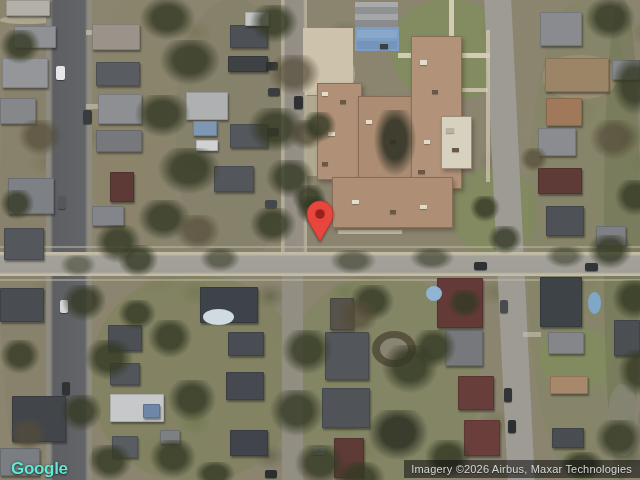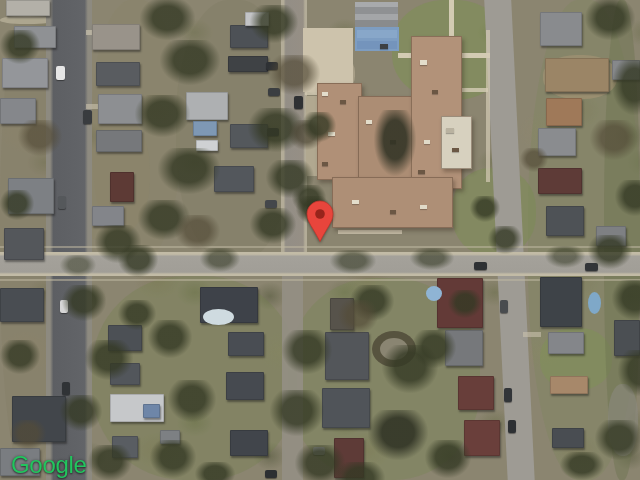--- a/index.html
+++ b/index.html
@@ -20,21 +20,21 @@
   .walk{}
   .flat{}
   .bld{box-shadow:2px 3px 4px rgba(50,38,25,.35), inset 0 0 0 1px rgba(96,74,56,.5)}
   .hse{border-radius:1px;box-shadow:1px 2px 2px rgba(25,25,25,.45), inset 0 0 0 1px rgba(0,0,0,.14)}
   .ell{border-radius:50%}
   .vent{box-shadow:0 1px 1px rgba(0,0,0,.25)}
   .car{border-radius:2px;box-shadow:0 1px 1px rgba(0,0,0,.4)}
   .tree{}
   .pin{position:absolute;left:306px;top:200px;
        filter:drop-shadow(0 1px 1.5px rgba(0,0,0,.45))}
-  .glogo{position:absolute;left:11px;bottom:3px;color:#22c55e;font-size:24px;font-weight:400;
+  .glogo{position:absolute;left:11px;bottom:3px;color:#5eead4;font-size:17px;font-weight:700;
          letter-spacing:-0.3px;line-height:1;
          text-shadow:0 1px 2px rgba(0,0,0,.55),0 0 3px rgba(0,0,0,.35)}
   .attr{position:absolute;right:0;bottom:2px;background:rgba(15,15,15,.55);
         color:#d8d8d8;font-size:11px;line-height:14px;padding:2px 8px 2px 7px;
         letter-spacing:.2px;text-shadow:0 1px 1px rgba(0,0,0,.5)}
 </style>
 </head>
 <body>
 
 <div class="stage">
@@ -235,13 +235,14 @@
       <div class="mi tree" style="left: 60px; top: 255px; width: 36px; height: 22px; background: radial-gradient(at 50% 45%, rgba(52, 57, 36, 0.5) 0%, rgba(52, 57, 36, 0.5) 38%, rgba(0, 0, 0, 0) 72%);"></div>
     </div>
 
   <svg class="pin" viewBox="0 0 28 43" width="28" height="43" aria-label="map marker">
     <path id="pin-body" d="M14 1C6.8 1 1 6.8 1 14c0 7.7 6.2 13.9 13 27.5C20.8 27.9 27 21.7 27 14 27 6.8 21.2 1 14 1z" fill="#E8453C" stroke="#C0362C" stroke-width="0.8"></path>
     <circle id="pin-dot" cx="14" cy="14" r="4.8" fill="#97241B"></circle>
   </svg>
 
   <div class="glogo">Google</div>
 
+  <div class="attr">Imagery ©2026 Airbus, Maxar Technologies</div>
 </div>
 
 </body></html>

